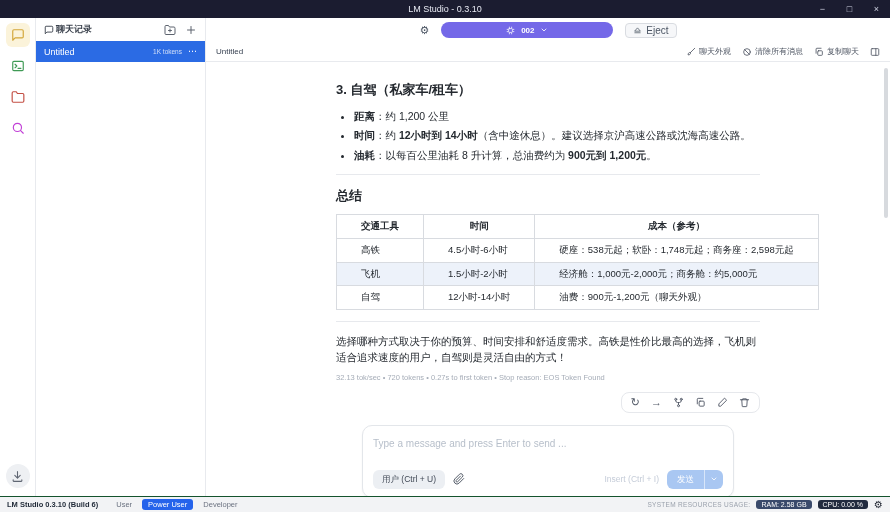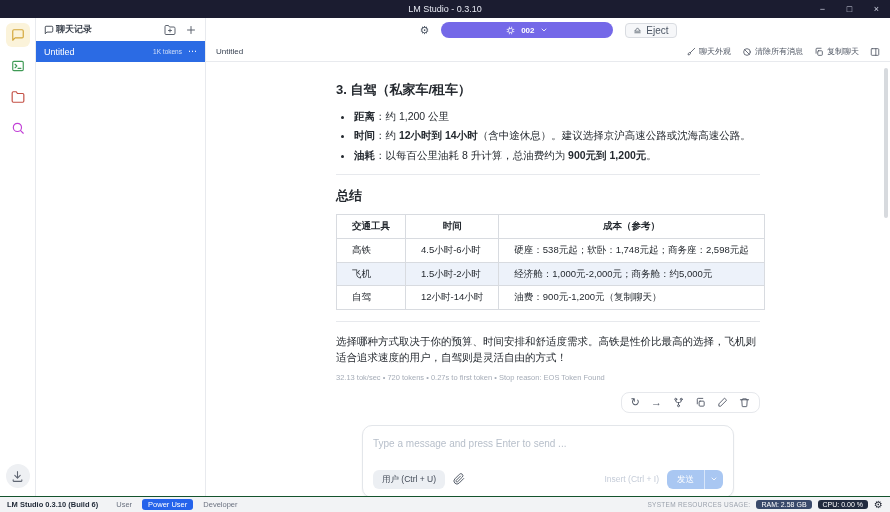--- a/index.html
+++ b/index.html
@@ -51,21 +51,21 @@
   .chat-area{flex:1;position:relative;overflow:hidden;background:#fff}
   .v-thumb{position:absolute;right:2px;top:6px;width:4px;height:150px;background:#d7dade;border-radius:2px}
   .content-col{width:424px;margin:0 auto;padding-top:14px;font-size:10.5px;line-height:1.55;color:#24292f}
   .md-h{font-size:13px;font-weight:700;margin:4px 0 8px}
   .md-ul{padding-left:18px;margin:0 0 10px}
   .md-ul li{margin:3px 0}
   b{font-weight:700}
   .divider{border:none;height:1px;background:#e7e9ed;margin:11px 0}
   .summary-h{font-size:13px;font-weight:700;margin:10px 0 8px}
   table.md-table{border-collapse:collapse;font-size:9.5px;margin:2px 0 4px}
-  .md-table th,.md-table td{border:1px solid #d8dbe0;padding:4px 15px;white-space:nowrap}
+  .md-table th,.md-table td{border:1px solid #d8dbe0;padding:4px 24px;white-space:nowrap}
   .md-table th{font-weight:700;text-align:center}
   .md-table tr.alt{background:#edf2fa}
   .closing{margin-top:10px}
   .stats{margin-top:7px;font-size:7.5px;color:#a6adb8}
   .action-row{display:flex;justify-content:flex-end;margin-top:8px}
   .action-group{display:flex;align-items:center;gap:11px;border:1px solid #e6e8ec;border-radius:8px;padding:4px 9px;color:#515866;background:#fff}
   .action-group .abtn{display:flex;align-items:center;cursor:pointer;font-size:11px;line-height:1}
 
   
   .composer{width:372px;margin:12px auto 0;border:1px solid #e3e6ea;border-radius:10px;box-shadow:0 1px 2px rgba(16,24,40,.05);padding:10px 10px 8px;background:#fff}
@@ -292,21 +292,21 @@
                   <td>硬座：538元起；软卧：1,748元起；商务座：2,598元起</td>
                 </tr>
                 <tr class="alt">
                   <td>飞机</td>
                   <td>1.5小时-2小时</td>
                   <td>经济舱：1,000元-2,000元；商务舱：约5,000元</td>
                 </tr>
                 <tr>
                   <td>自驾</td>
                   <td>12小时-14小时</td>
-                  <td>油费：900元-1,200元（复制聊天）</td>
+                  <td>油费：900元-1,200元（聊天外观）</td>
                 </tr>
               </tbody>
           </table>
 
           <hr class="divider">
 
           <p class="closing">选择哪种方式取决于你的预算、时间安排和舒适度需求。高铁是性价比最高的选择，飞机则适合追求速度的用户，自驾则是灵活自由的方式！</p>
 
           <div class="stats">32.13 tok/sec • 720 tokens • 0.27s to first token • Stop reason: EOS Token Found</div>
 

